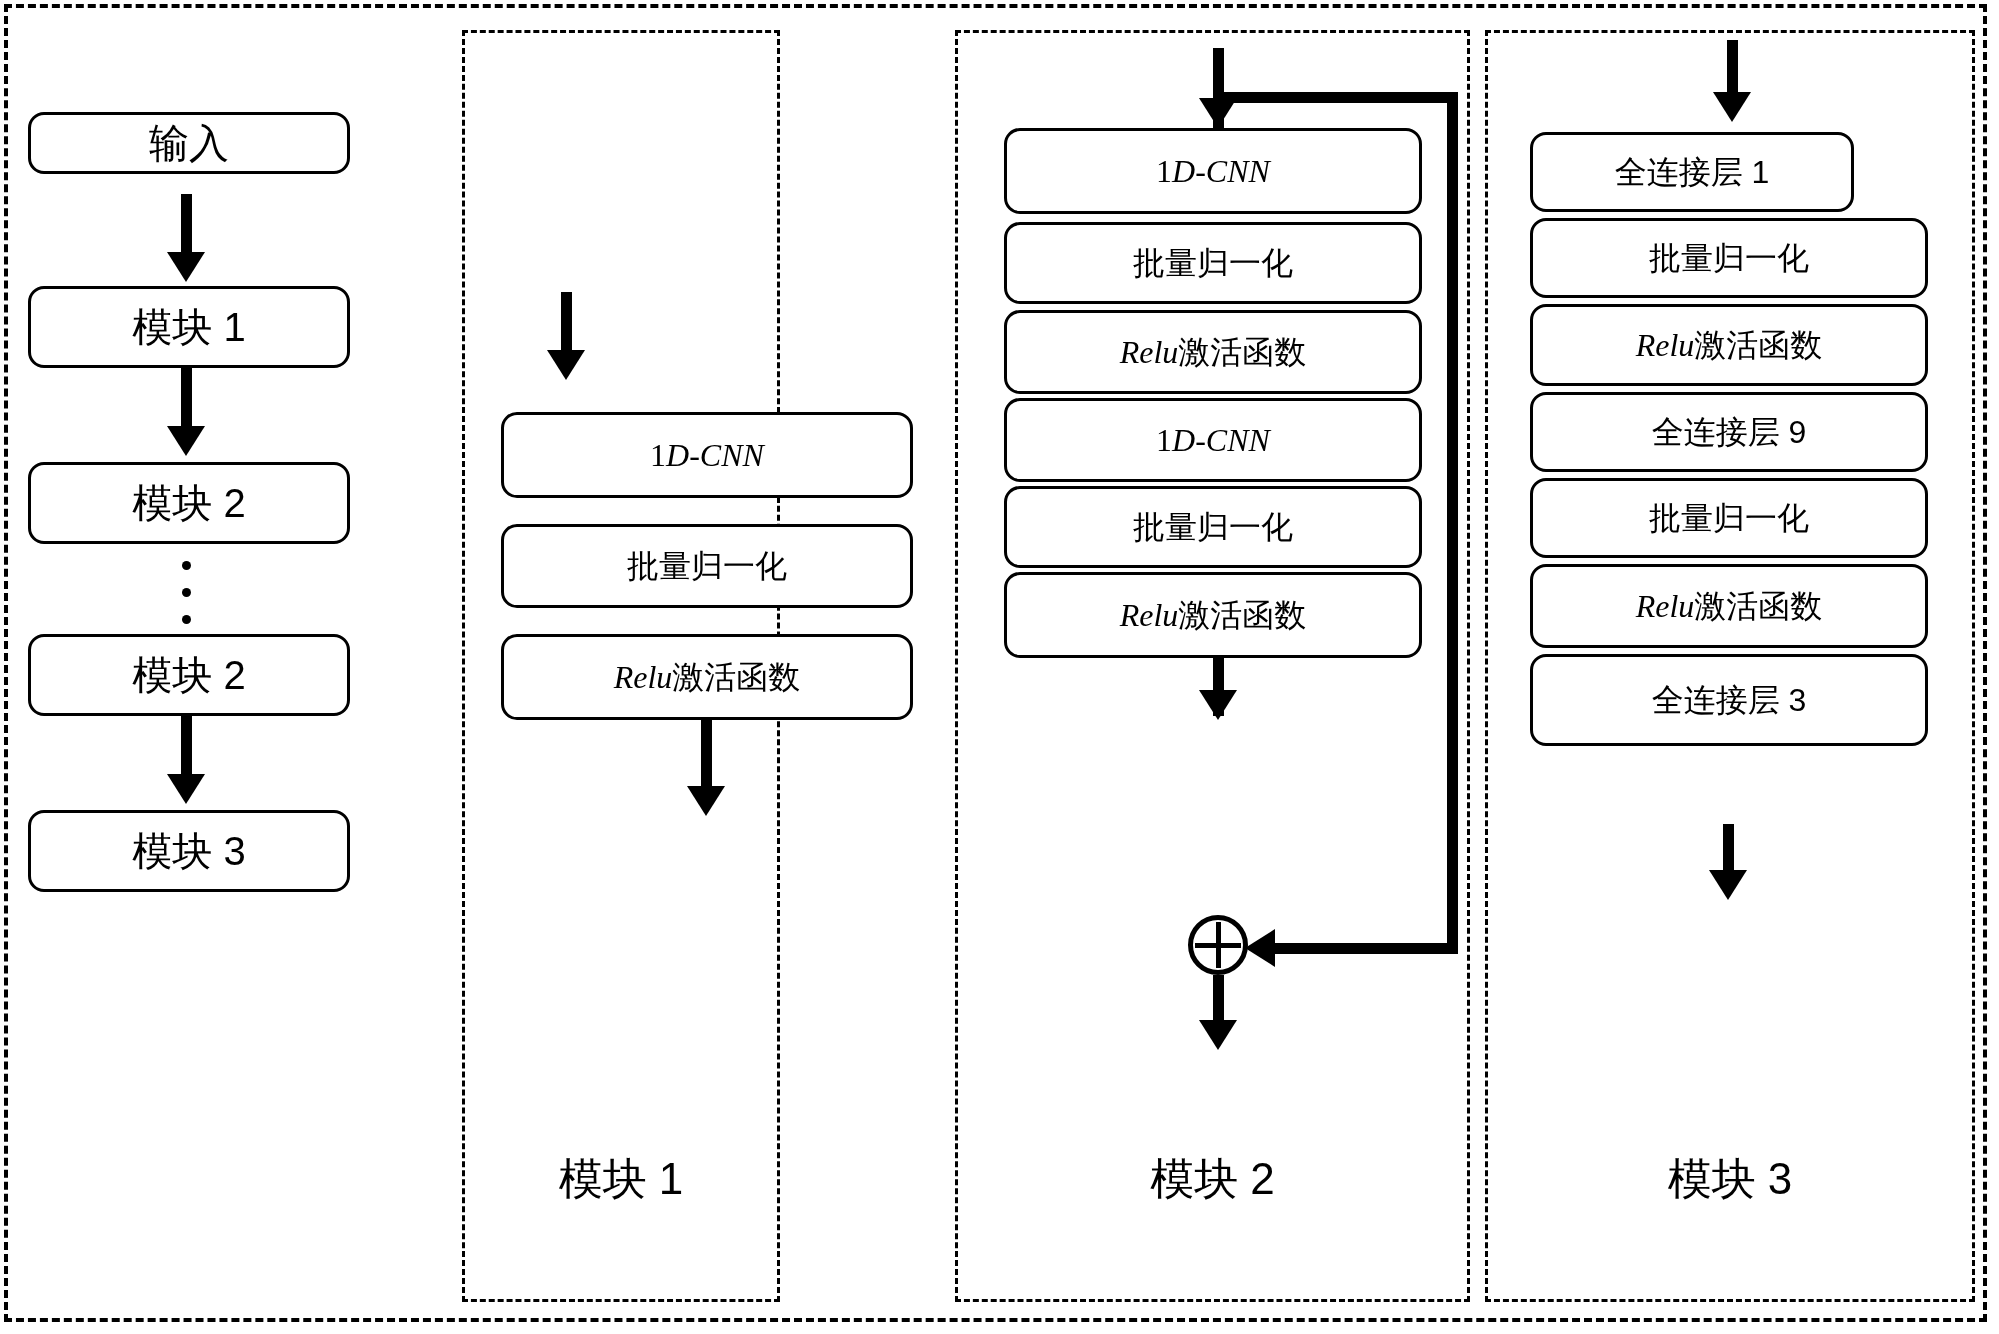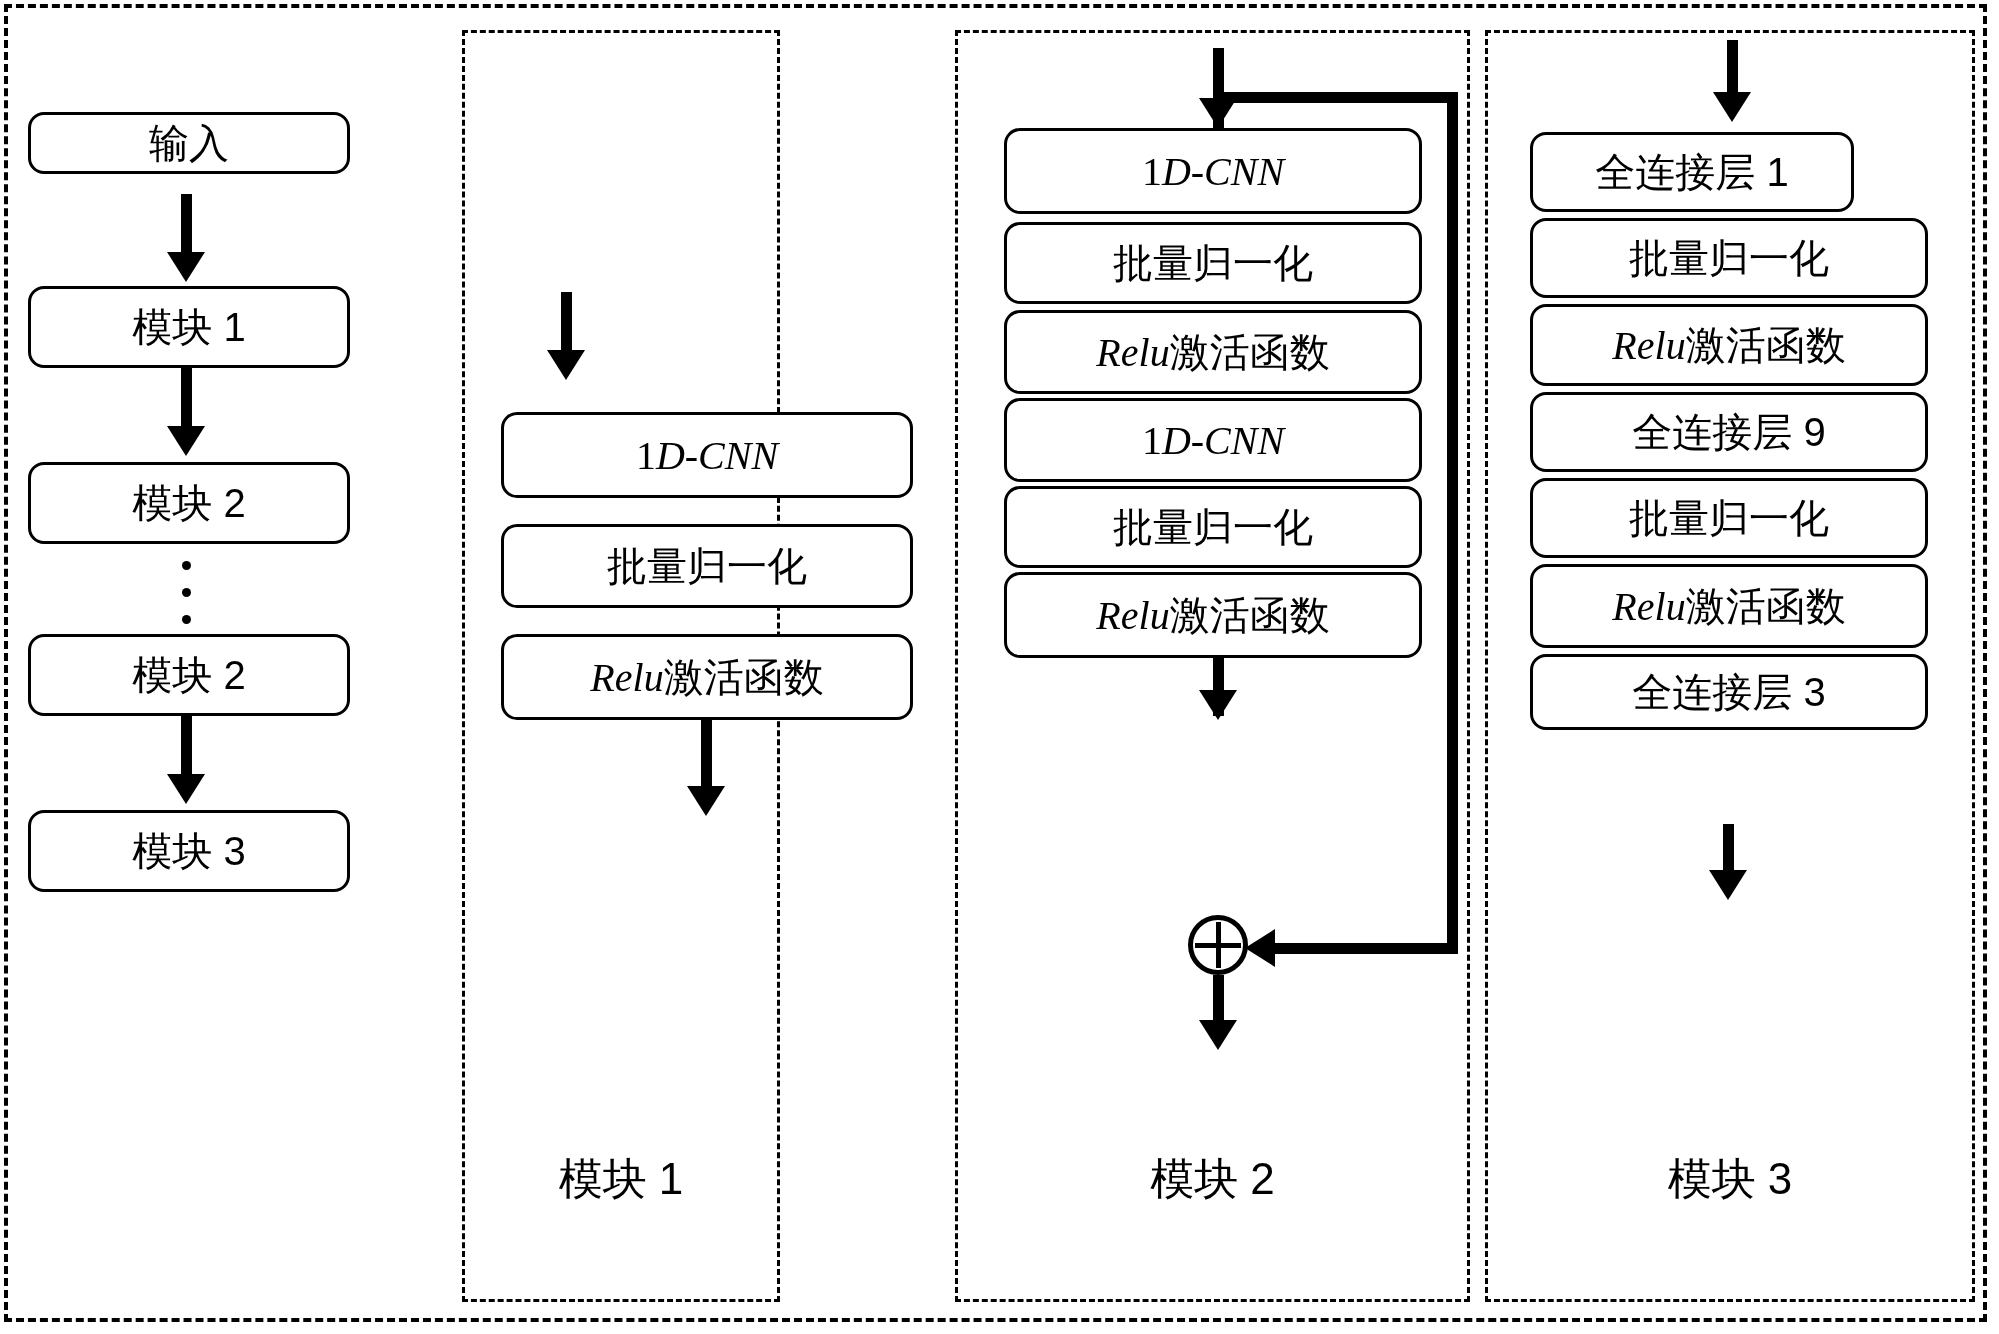--- a/index.html
+++ b/index.html
@@ -28,21 +28,21 @@
     position:absolute;box-sizing:border-box;
     border:3.5px solid #000;border-radius:16px;background:#fff;
     display:flex;align-items:center;justify-content:center;
     text-align:center;line-height:1;white-space:nowrap;
   }
   .box .lbl{display:block;}
 
   
   .c1box{font-size:40px;}
   
-  .stk{font-size:40px;}
+  .stk{font-size:32px;}
 
   
   .mi{font-family:"Liberation Serif","DejaVu Serif",serif;font-style:italic;}
   .mu{font-family:"Liberation Serif","DejaVu Serif",serif;font-style:normal;}
 
   
   .arrow{position:absolute;}
   .ashaft{position:absolute;background:#000;}
   .ahead-d{ 
     position:absolute;width:0;height:0;
@@ -215,21 +215,21 @@
   </div>
   <div class="box stk" style="left:1530px;top:392px;width:398px;height:80px;">
     <span class="lbl">全连接层 9</span>
   </div>
   <div class="box stk" style="left:1530px;top:478px;width:398px;height:80px;">
     <span class="lbl">批量归一化</span>
   </div>
   <div class="box stk" style="left:1530px;top:564px;width:398px;height:84px;">
     <span class="lbl"><span class="mi">Relu</span><span>激活函数</span></span>
   </div>
-  <div class="box stk" style="left:1530px;top:654px;width:398px;height:76px;">
+  <div class="box stk" style="left:1530px;top:654px;width:398px;height:92px;">
     <span class="lbl">全连接层 3</span>
   </div>
 
   <div class="arrow">
     <div class="ashaft" style="left:1723px;top:824px;width:11px;height:62px;"></div>
     <div class="ahead-d" style="left:1709px;top:870px;"></div>
   </div>
 
   <div class="caption" style="left:1485px;top:1150px;width:490px;">模块 3</div>
 

